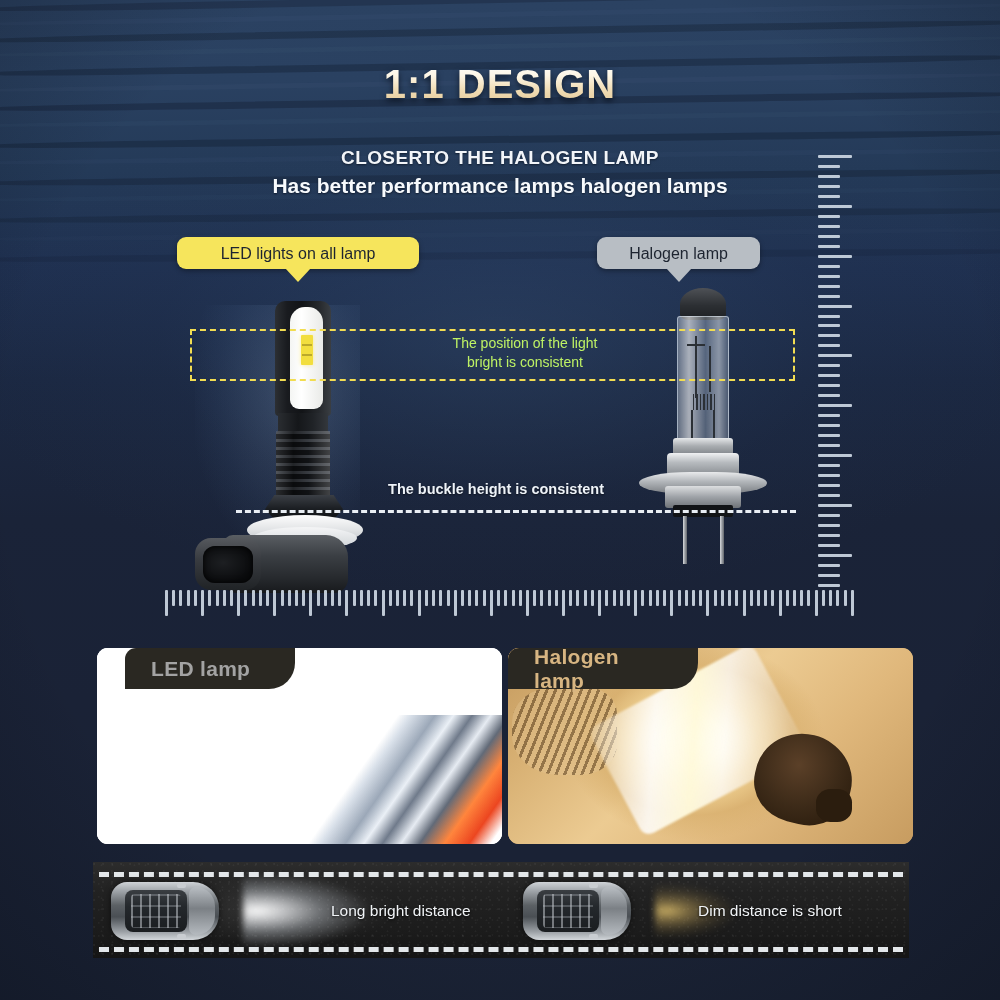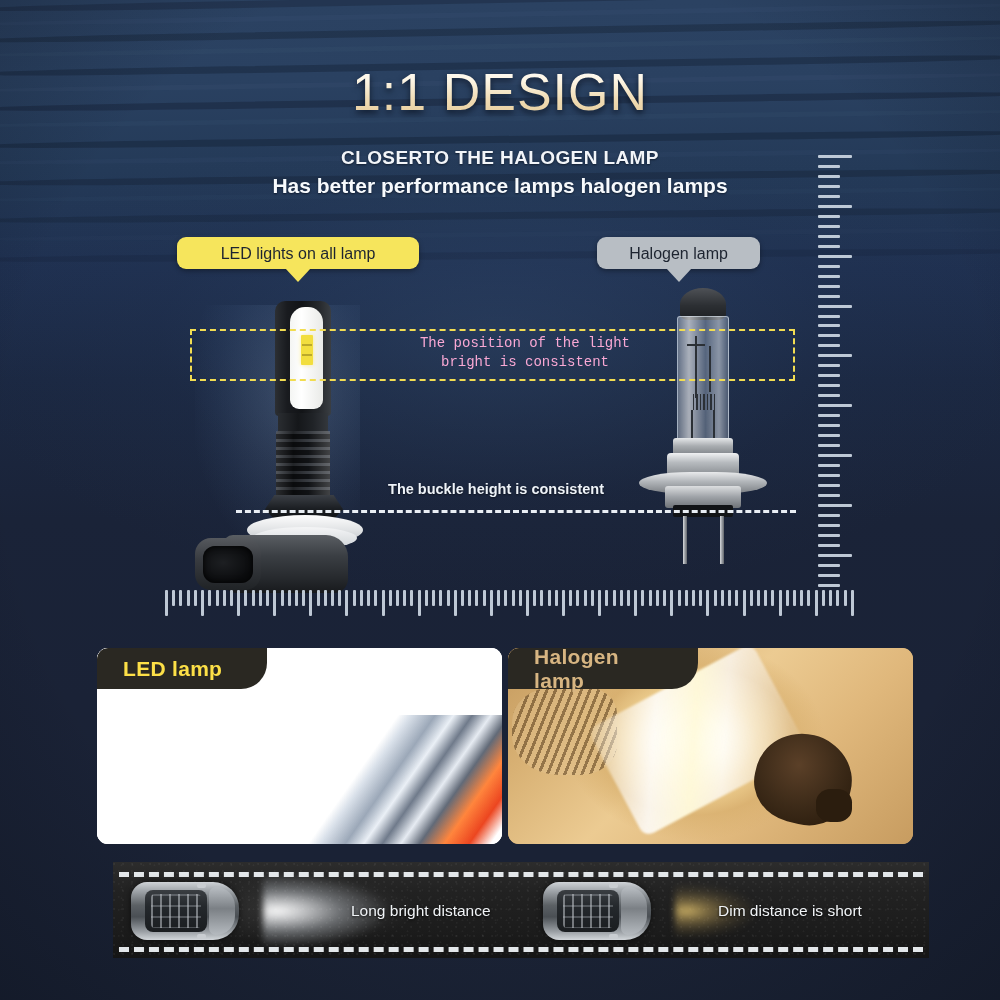--- a/index.html
+++ b/index.html
@@ -55,22 +55,22 @@
       radial-gradient(ellipse 900px 900px at 50% 45%, rgba(0,0,0,0) 55%, rgba(8,12,22,0.55) 100%);
     pointer-events: none;
   }
 
   
   .title {
     position: absolute;
     left: 0; right: 0;
     top: 62px;
     text-align: center;
-    font-size: 52px;
-    font-weight: normal;
+    font-size: 40px;
+    font-weight: bold;
     letter-spacing: 1px;
     background: linear-gradient(180deg, #ffffff 0%, #fdf6e6 30%, #f0dcb4 62%, #e3c795 100%);
     -webkit-background-clip: text;
     background-clip: text;
     color: transparent;
     -webkit-text-fill-color: transparent;
     filter: drop-shadow(0 3px 3px rgba(6,12,24,0.75));
   }
 
   .subtitle1 {
@@ -133,22 +133,21 @@
     position: absolute;
     left: 190px; top: 329px; width: 605px; height: 52px;
     border: 2px dashed #f2dd52;
   }
   #light-box-text {
     position: absolute;
     left: 395px; top: 334px; width: 260px;
     text-align: center;
     font-size: 14px;
     line-height: 1.35;
-    color: #f9a8d4;
-    font-family: Liberation Mono, monospace;
+    color: #bef264;
   }
 
   
   #buckle-line {
     position: absolute;
     left: 236px; top: 510px; width: 560px; height: 0;
     border-top: 3px dashed #e9eef4;
   }
   #buckle-text {
     position: absolute;
@@ -337,21 +336,21 @@
     height: 41px;
     background: #2a2822;
     border-radius: 11px 0 26px 0;
     padding: 0 34px 0 26px;
     display: flex; align-items: center;
     font-size: 21px;
     font-weight: bold;
     letter-spacing: 0.3px;
     z-index: 3;
   }
-  #tab-led { color: #fde047; width: 170px; }
+  #tab-led { color: #a3a3a3; width: 170px; margin-left: 28px; }
   #tab-hal { color: #d7b582; width: 190px; }
 
   .led-photo {
     position: absolute; inset: 0;
     background:
       radial-gradient(circle 170px at 62% 72%, rgba(255,255,255,1) 0%, rgba(255,255,255,1) 45%, rgba(255,255,255,0.95) 70%, rgba(255,255,255,0.9) 100%),
       #ffffff;
   }
   .led-photo-bulb {
     position: absolute; right: -6px; bottom: -6px; width: 215px; height: 135px;
@@ -391,21 +390,21 @@
   .hal-photo-spiral {
     position: absolute; left: 1%; top: 20%; width: 26%; height: 45%;
     background: repeating-linear-gradient(112deg, rgba(90,64,34,0.55) 0px, rgba(90,64,34,0.55) 3px, rgba(226,195,145,0.4) 3px, rgba(226,195,145,0.4) 8px);
     border-radius: 40% 30% 35% 45%;
     filter: blur(0.6px);
   }
 
   
   #road {
     position: absolute;
-    left: 113px; top: 862px; width: 816px; height: 96px;
+    left: 93px; top: 862px; width: 816px; height: 96px;
     background:
       radial-gradient(ellipse 160px 50px at 23% 50%, rgba(255,255,255,0.10), rgba(0,0,0,0) 72%),
       linear-gradient(180deg, #2c2c2c 0%, #222222 30%, #1c1c1c 70%, #151515 100%);
     overflow: hidden;
   }
   #road::after {
     content: ""; position: absolute; inset: 0;
     background-image:
       radial-gradient(circle at 12% 22%, rgba(255,255,255,0.05) 0.6px, rgba(0,0,0,0) 1.2px),
       radial-gradient(circle at 44% 68%, rgba(255,255,255,0.04) 0.6px, rgba(0,0,0,0) 1.2px),

